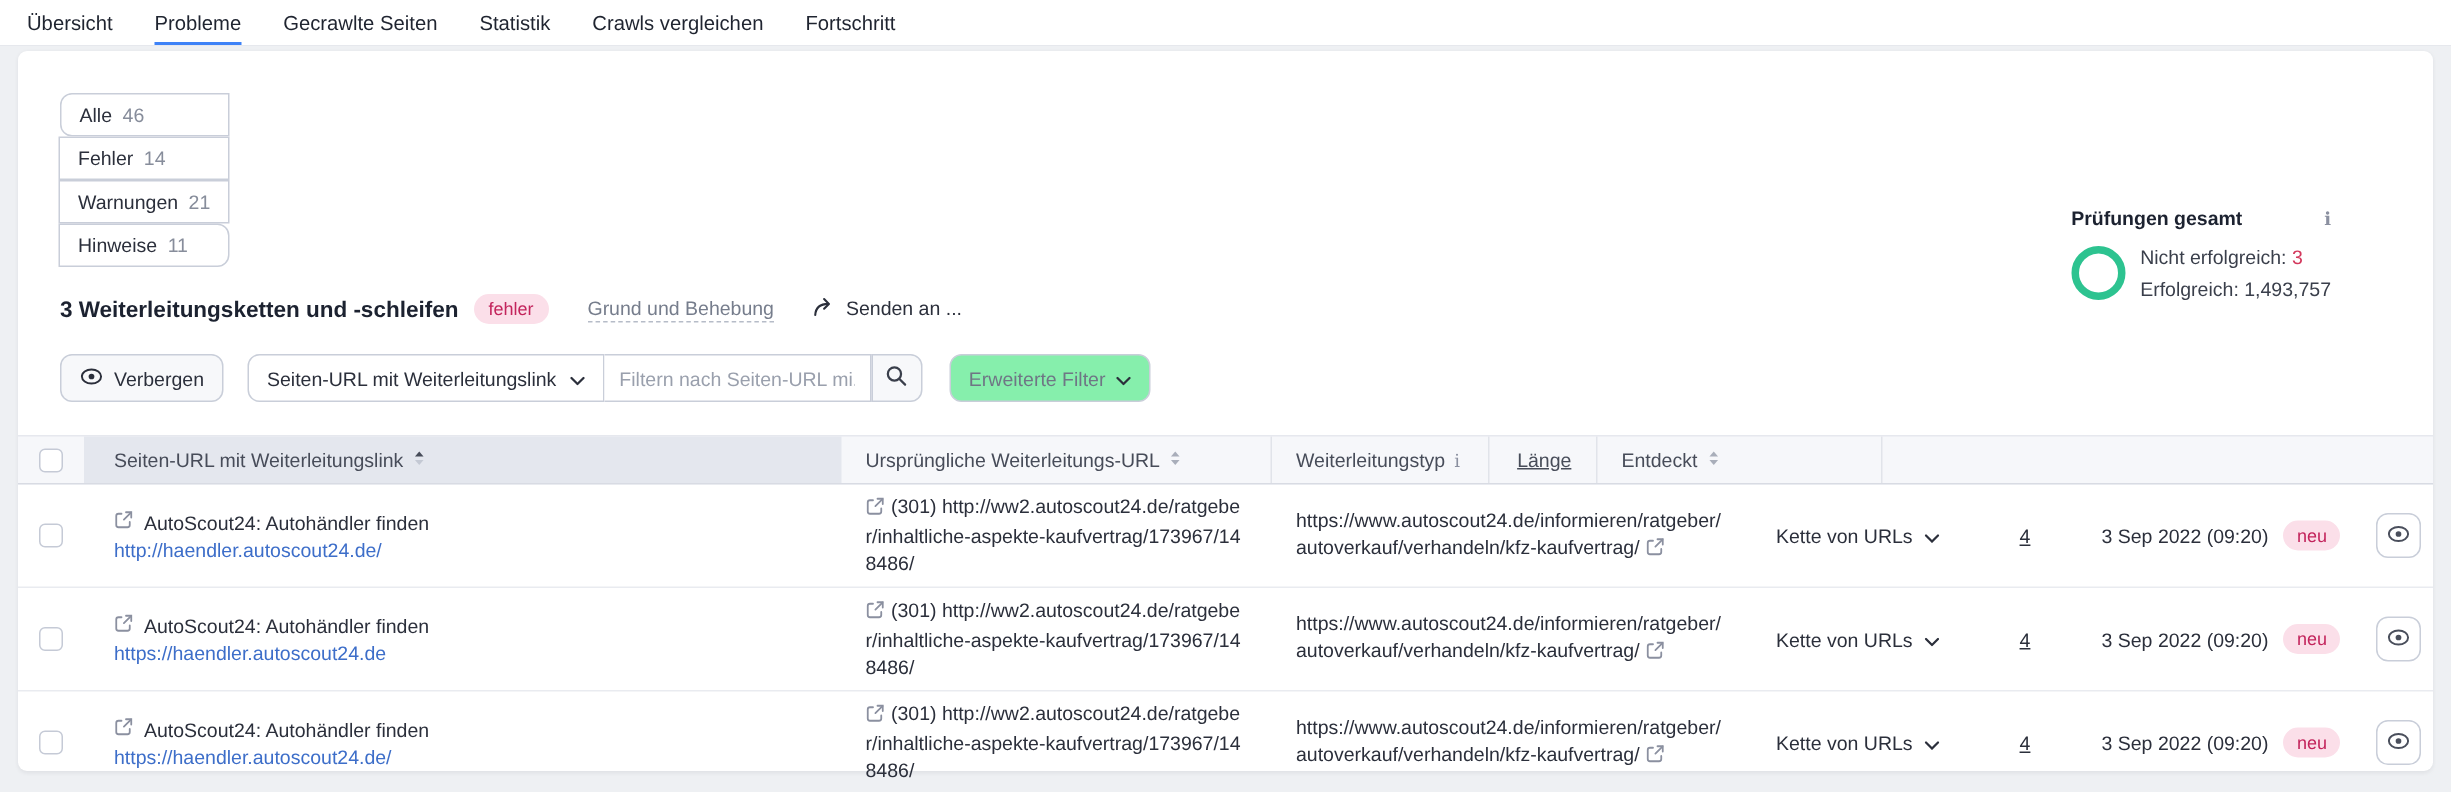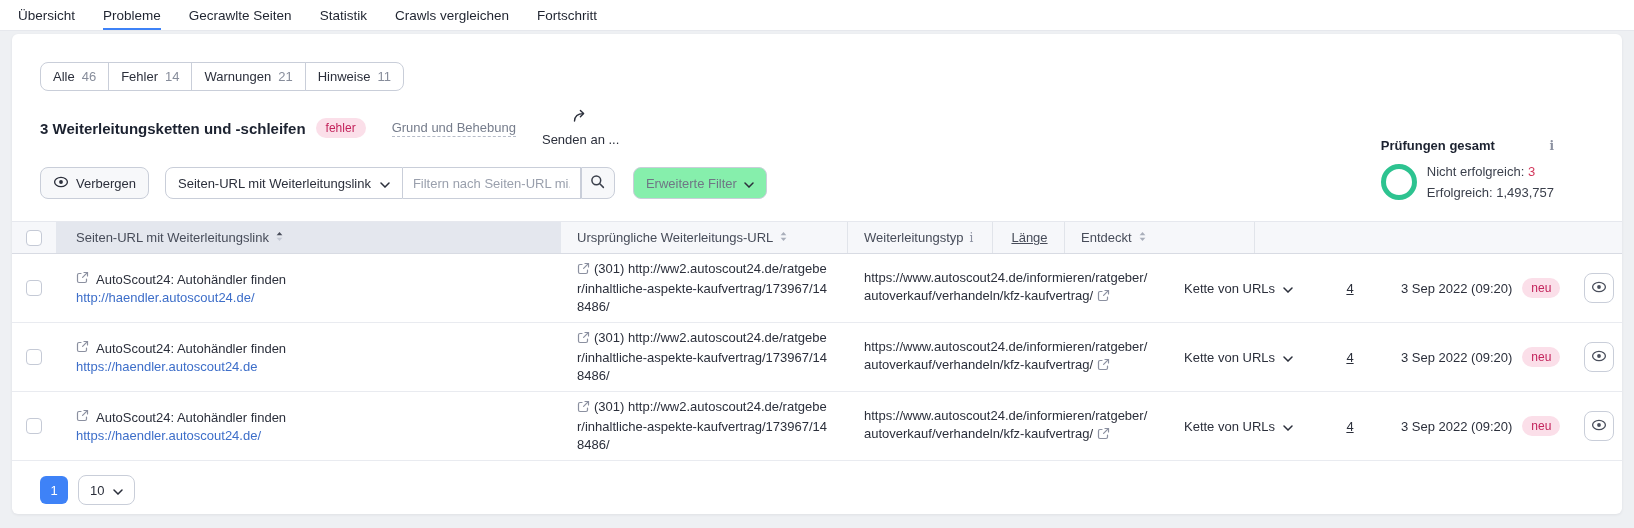--- a/index.html
+++ b/index.html
@@ -34,21 +34,21 @@
     margin: 3px 12px 13px;
     background: #fff;
     border-radius: 6px;
     box-shadow: 0 1px 3px rgba(25,30,45,.07);
     padding: 28px 0 20px;
     height: 480px;
   }
   .pad { padding-left: 28px; padding-right: 28px; }
 
   
-  .pills { display: inline-flex; }
+  .pills { display: inline-flex; flex-direction: column; }
   .pill {
     display: inline-flex; align-items: center; gap: 7px;
     background: #fff; border: 1px solid #c9ced9;
     padding: 6px 12px; margin-left: -1px;
     font-size: 13px; color: #2b2f3b; cursor: pointer; white-space: nowrap;
   }
   .pill:first-child { border-radius: 8px 0 0 8px; margin-left: 0; }
   .pill:last-child { border-radius: 0 8px 8px 0; }
   .pill .count { color: #878d9b; }
 
@@ -57,22 +57,22 @@
   .issue-title { font-size: 15px; font-weight: 700; color: #1c2230; }
   .badge-err {
     margin-left: 10px;
     background: #fbdfe9; color: #c3245c;
     font-size: 12px; padding: 3px 10px; border-radius: 11px;
   }
   .reason-link {
     margin-left: 26px; font-size: 13px; color: #767d8c;
     border-bottom: 1px dashed #b6bcc8; cursor: pointer; padding-bottom: 1px;
   }
-  .send-to { margin-left: 26px; display: inline-flex; align-items: center; gap: 7px;
-    font-size: 13px; color: #2b2f3b; cursor: pointer; flex-direction: column; }
+  .send-to { margin-left: 26px; display: inline-flex; align-items: flex-start; gap: 7px;
+    font-size: 13px; color: #2b2f3b; cursor: pointer; }
 
   
   .toolbar { display: flex; align-items: center; margin-top: 20px; }
   .btn {
     display: inline-flex; align-items: center; gap: 7px;
     height: 32px; padding: 0 12px;
     border: 1px solid #c9ced9; border-radius: 8px;
     background: #f7f8fa; font-size: 13px; color: #2b2f3b; cursor: pointer;
     white-space: nowrap;
   }

